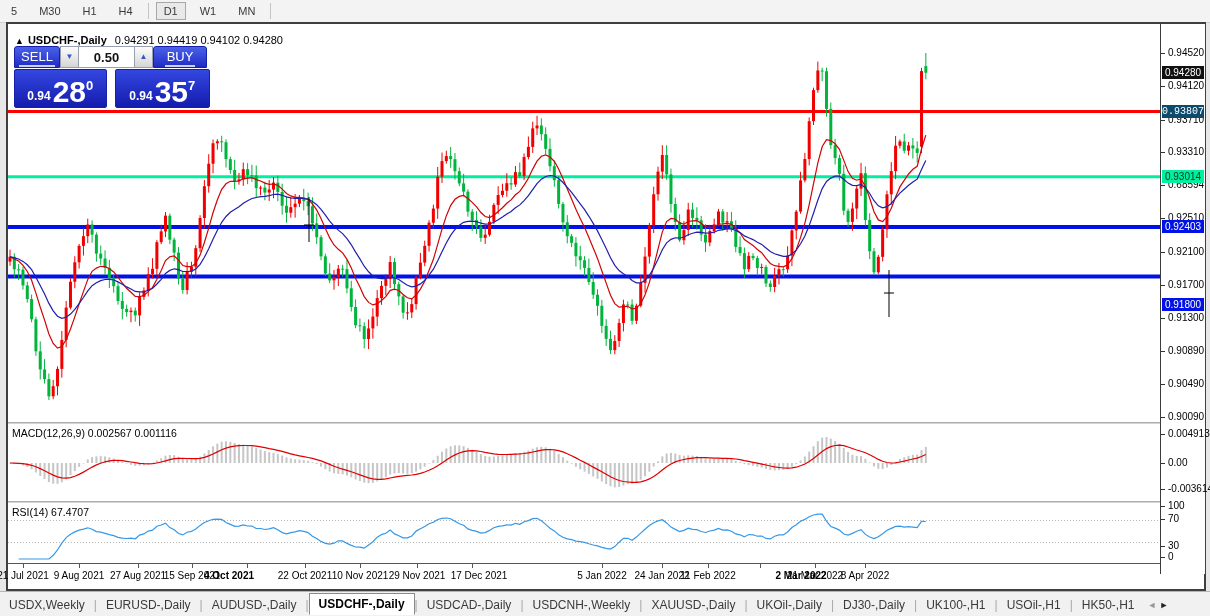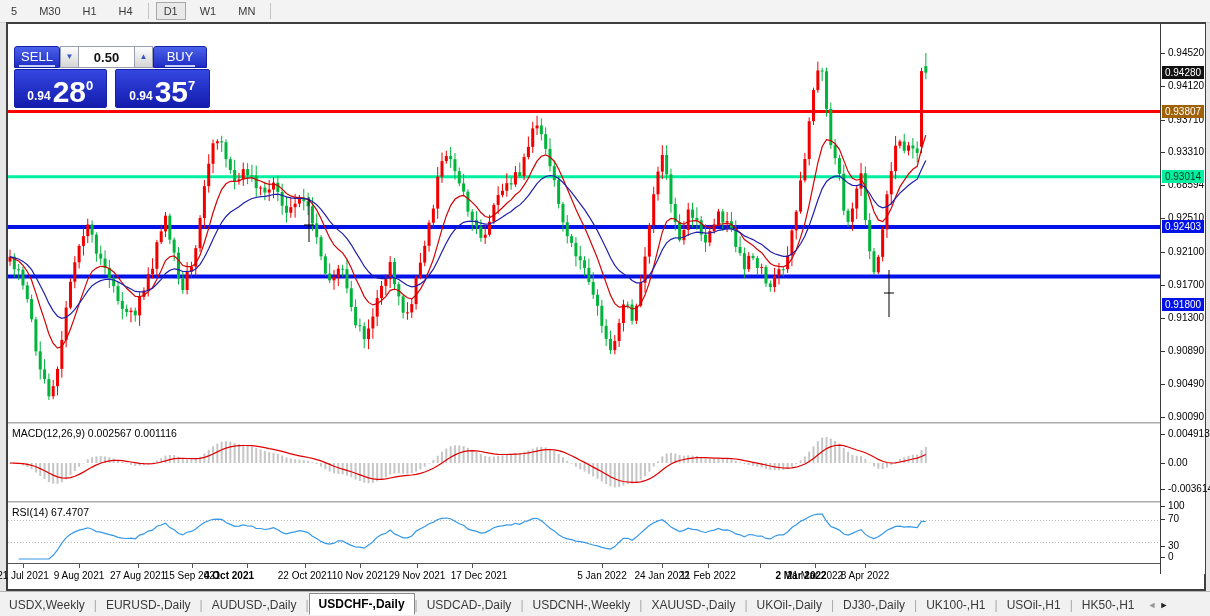--- a/index.html
+++ b/index.html
@@ -732,20 +732,23 @@
         </g>
         <polyline points="2.0,39.0 6.3,39.1 10.6,39.3 15.0,39.7 19.3,40.4 23.6,41.3 27.9,42.8 32.2,44.6 36.6,46.7 40.9,49.0 45.2,51.1 49.5,52.9 53.8,53.9 58.2,54.2 62.5,53.6 66.8,52.3 71.1,50.4 75.4,48.1 79.8,45.6 84.1,43.1 88.4,40.9 92.7,39.2 97.0,37.8 101.4,36.9 105.7,36.4 110.0,36.4 114.3,36.7 118.6,37.3 123.0,38.0 127.3,38.7 131.6,39.3 135.9,39.7 140.2,39.8 144.6,39.6 148.9,39.0 153.2,38.0 157.5,36.8 161.8,35.6 166.2,34.7 170.5,34.3 174.8,34.4 179.1,34.5 183.4,34.7 187.8,34.7 192.1,34.3 196.4,33.3 200.7,31.9 205.0,30.0 209.4,27.9 213.7,25.8 218.0,24.1 222.3,22.9 226.6,22.1 231.0,21.7 235.3,21.5 239.6,21.5 243.9,21.7 248.2,22.2 252.6,22.9 256.9,23.7 261.2,24.6 265.5,25.4 269.8,26.3 274.2,27.4 278.5,28.6 282.8,29.8 287.1,30.9 291.4,31.8 295.8,32.7 300.1,33.5 304.4,34.4 308.7,35.6 313.0,36.9 317.4,38.6 321.7,40.4 326.0,42.2 330.3,43.7 334.6,45.1 339.0,46.4 343.3,47.8 347.6,49.3 351.9,50.9 356.2,52.4 360.6,53.8 364.9,54.8 369.2,55.3 373.5,55.3 377.8,54.9 382.2,54.0 386.5,53.1 390.8,52.3 395.1,51.8 399.4,51.4 403.8,51.0 408.1,50.3 412.4,49.3 416.7,48.0 421.0,46.2 425.4,44.2 429.7,41.7 434.0,38.9 438.3,36.0 442.6,33.3 447.0,30.9 451.3,29.0 455.6,27.6 459.9,26.8 464.2,26.6 468.6,26.9 472.9,27.5 477.2,28.4 481.5,29.2 485.8,29.9 490.2,30.3 494.5,30.5 498.8,30.5 503.1,30.4 507.4,30.2 511.8,29.9 516.1,29.5 520.4,28.9 524.7,28.0 529.0,27.1 533.4,26.2 537.7,25.7 542.0,25.5 546.3,25.8 550.6,26.6 555.0,27.9 559.3,29.7 563.6,31.7 567.9,33.9 572.2,36.2 576.6,38.4 580.9,40.8 585.2,43.1 589.5,45.4 593.8,47.8 598.2,50.3 602.5,52.7 606.8,54.8 611.1,56.5 615.4,57.5 619.8,58.0 624.1,58.4 628.4,58.3 632.7,57.8 637.0,56.7 641.4,54.9 645.7,52.4 650.0,49.4 654.3,46.0 658.6,42.7 663.0,40.0 667.3,37.9 671.6,36.5 675.9,35.5 680.2,34.7 684.6,34.1 688.9,33.6 693.2,33.5 697.5,33.7 701.8,33.9 706.2,34.1 710.5,34.2 714.8,34.3 719.1,34.4 723.4,34.6 727.8,35.0 732.1,35.7 736.4,36.6 740.7,37.4 745.0,38.3 749.4,39.2 753.7,40.1 758.0,41.0 762.3,42.0 766.6,42.9 771.0,43.5 775.3,44.0 779.6,44.2 783.9,43.9 788.2,43.2 792.6,41.8 796.9,40.0 801.2,37.5 805.5,34.4 809.8,31.0 814.2,27.5 818.5,24.6 822.8,22.6 827.1,21.5 831.4,21.1 835.8,21.7 840.1,23.0 844.4,24.5 848.7,26.0 853.0,27.2 857.4,28.7 861.7,30.7 866.0,33.0 870.3,35.4 874.6,37.3 879.0,38.5 883.3,39.0 887.6,38.8 891.9,38.0 896.2,37.1 900.6,36.0 904.9,35.0 909.2,34.1 913.5,32.5 917.8,30.5" fill="none" stroke="#e00000" stroke-width="1.2"></polyline>
       </svg>
     <div class="splitter" style="top:477px"></div>
     <svg id="rsi-svg" class="panel-svg" width="1152" height="60">
         <line x1="0" y1="17.5" x2="1152" y2="17.5" stroke="#b8b8b8" stroke-width="1" stroke-dasharray="1,2"></line>
         <line x1="0" y1="39.5" x2="1152" y2="39.5" stroke="#b8b8b8" stroke-width="1" stroke-dasharray="1,2"></line>
         <polyline points="10.6,56.0 15.0,56.0 19.3,56.0 23.6,56.0 27.9,56.0 32.2,56.0 36.6,56.0 40.9,56.0 45.2,52.3 49.5,47.0 53.8,40.2 58.2,34.6 62.5,31.2 66.8,28.9 71.1,27.1 75.4,26.1 79.8,24.8 84.1,26.2 88.4,28.6 92.7,29.2 97.0,30.4 101.4,31.6 105.7,32.6 110.0,34.3 114.3,35.1 118.6,35.5 123.0,35.2 127.3,35.8 131.6,32.1 135.9,30.9 140.2,28.1 144.6,27.2 148.9,23.3 153.2,22.0 157.5,20.1 161.8,24.6 166.2,26.7 170.5,30.5 174.8,31.9 179.1,29.2 183.4,28.4 187.8,25.9 192.1,22.4 196.4,19.5 200.7,17.7 205.0,16.3 209.4,16.2 213.7,16.3 218.0,19.5 222.3,21.4 226.6,23.3 231.0,23.1 235.3,21.9 239.6,23.0 243.9,23.1 248.2,25.5 252.6,25.5 256.9,26.5 261.2,25.9 265.5,24.7 269.8,26.8 274.2,29.6 278.5,30.9 282.8,29.7 287.1,28.9 291.4,27.6 295.8,28.4 300.1,29.6 304.4,33.2 308.7,35.6 313.0,38.4 317.4,40.4 321.7,41.2 326.0,40.2 330.3,37.8 334.6,37.9 339.0,40.4 343.3,42.4 347.6,44.0 351.9,44.1 356.2,45.2 360.6,41.9 364.9,38.7 369.2,34.2 373.5,31.6 377.8,30.2 382.2,27.1 386.5,30.9 390.8,32.7 395.1,34.9 399.4,34.8 403.8,33.0 408.1,28.1 412.4,25.8 416.7,23.5 421.0,20.8 425.4,19.3 429.7,16.5 434.0,15.4 438.3,15.0 442.6,15.7 447.0,18.3 451.3,20.7 455.6,22.3 459.9,25.9 464.2,27.3 468.6,28.4 472.9,30.1 477.2,29.6 481.5,27.4 485.8,24.8 490.2,23.4 494.5,22.8 498.8,21.8 503.1,22.1 507.4,20.3 511.8,21.3 516.1,18.7 520.4,17.6 524.7,15.6 529.0,15.3 533.4,17.7 537.7,21.4 542.0,25.2 546.3,27.9 550.6,31.7 555.0,34.2 559.3,35.9 563.6,36.7 567.9,38.1 572.2,38.6 576.6,39.4 580.9,40.8 585.2,42.0 589.5,42.9 593.8,44.4 598.2,45.3 602.5,46.0 606.8,43.6 611.1,39.2 615.4,35.3 619.8,35.3 624.1,37.3 628.4,34.1 632.7,30.1 637.0,26.2 641.4,22.6 645.7,19.7 650.0,17.9 654.3,16.7 658.6,19.9 663.0,24.1 667.3,26.4 671.6,28.5 675.9,27.4 680.2,25.2 684.6,26.3 688.9,26.6 693.2,28.5 697.5,29.5 701.8,28.0 706.2,27.1 710.5,25.4 714.8,27.1 719.1,26.9 723.4,28.2 727.8,30.9 732.1,31.8 736.4,33.9 740.7,31.5 745.0,31.8 749.4,33.2 753.7,33.0 758.0,35.4 762.3,35.9 766.6,33.3 771.0,31.9 775.3,31.9 779.6,29.0 783.9,24.5 788.2,21.8 792.6,18.3 796.9,16.4 801.2,13.7 805.5,12.0 809.8,11.1 814.2,11.2 818.5,18.2 822.8,23.5 827.1,25.1 831.4,27.1 835.8,31.0 840.1,32.1 844.4,30.4 848.7,28.2 853.0,26.6 857.4,31.4 861.7,34.0 866.0,35.6 870.3,33.7 874.6,30.7 879.0,27.3 883.3,25.4 887.6,23.4 891.9,23.1 896.2,24.2 900.6,23.7 904.9,24.1 909.2,24.7 913.5,18.3 917.8,18.5" fill="none" stroke="#3598e8" stroke-width="1.2"></polyline>
       </svg>
 
+    <div class="title-line">
+      <span class="collapse">▲</span><span class="sym">USDCHF-,Daily</span><span>0.94291 0.94419 0.94102 0.94280</span>
+    </div>
 
     <div class="trade-panel">
       <div class="tp-row1">
         <div class="tp-btn tp-sell"><u>SELL</u></div>
         <div class="spin">▼</div>
         <input class="vol" value="0.50" style="">
         <div class="spin">▲</div>
         <div class="tp-btn tp-buy"><u>BUY</u></div>
       </div>
       <div class="tp-row2">
@@ -829,21 +832,21 @@
         <div class="ax-label" style="top: 459px;">-0.003614</div>
         <div class="ax-tick" style="top: 465px;"></div>
         <div class="ax-label" style="top: 476px;">100</div>
         <div class="ax-tick" style="top: 482px;"></div>
         <div class="ax-label" style="top: 489px;">70</div>
         <div class="ax-tick" style="top: 495px;"></div>
         <div class="ax-label" style="top: 516px;">30</div>
         <div class="ax-tick" style="top: 522px;"></div>
         <div class="ax-label" style="top: 527px;">0</div>
         <div class="ax-tick" style="top: 533px;"></div>
-        <div class="ax-badge" style="top: 81.0851px; background: #a16207; color: rgb(255, 255, 255);">0.93807</div>
+        <div class="ax-badge" style="top: 81.0851px; background: #0c4a6e; color: rgb(255, 255, 255); font-family: Liberation Mono, monospace;">0.93807</div>
         <div class="ax-badge" style="top: 146.244px; background: rgb(0, 239, 160); color: rgb(6, 54, 31);">0.93014</div>
         <div class="ax-badge" style="top: 196.448px; background: rgb(0, 18, 232); color: rgb(255, 255, 255);">0.92403</div>
         <div class="ax-badge" style="top: 245.994px; background: rgb(0, 18, 232); color: rgb(255, 255, 255); margin-top: 28px;">0.91800</div>
         <div class="ax-badge" style="top: 42.2201px; background: rgb(17, 17, 17); color: rgb(255, 255, 255);">0.94280</div>
       </div>
   </div>
 </div>
 
 <div class="tabbar" id="tabbar">
     <div class="tab">USDX,Weekly</div>

